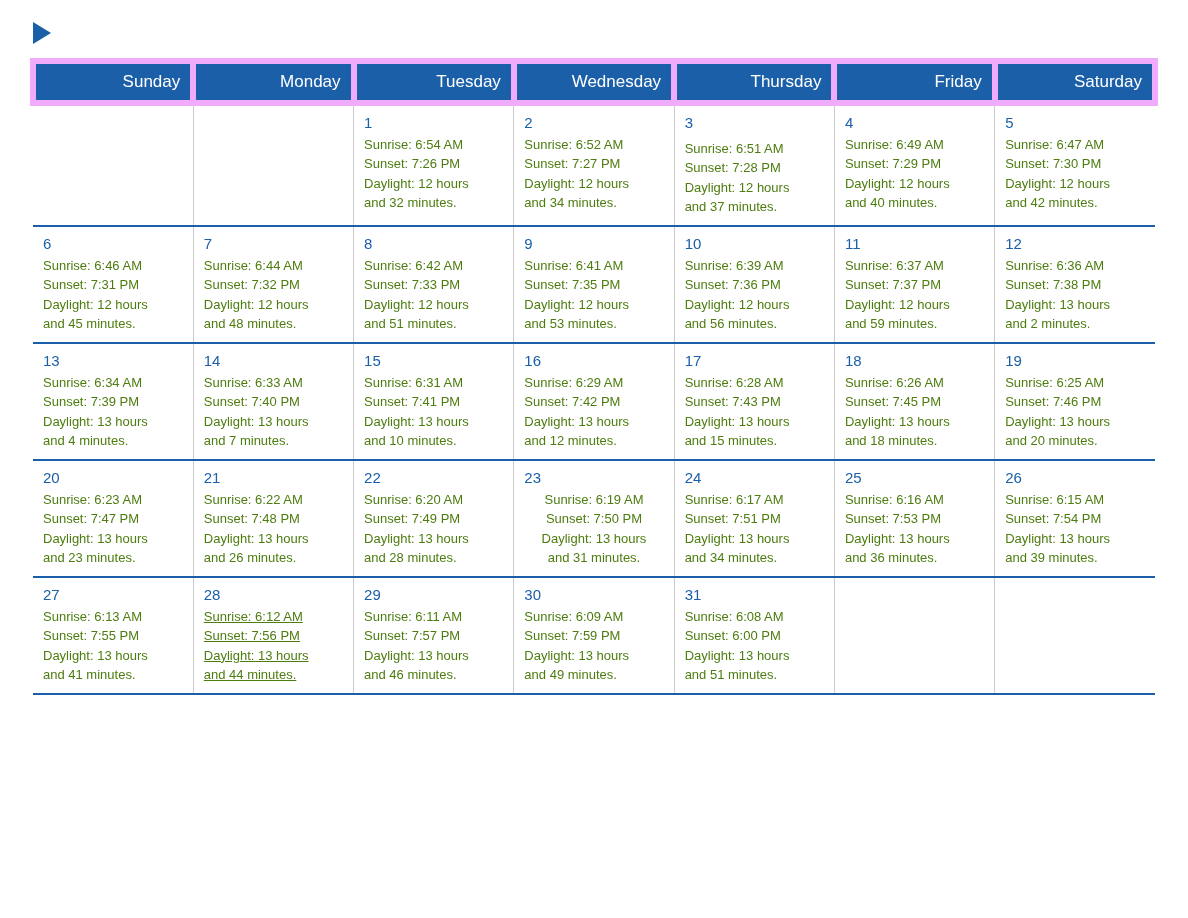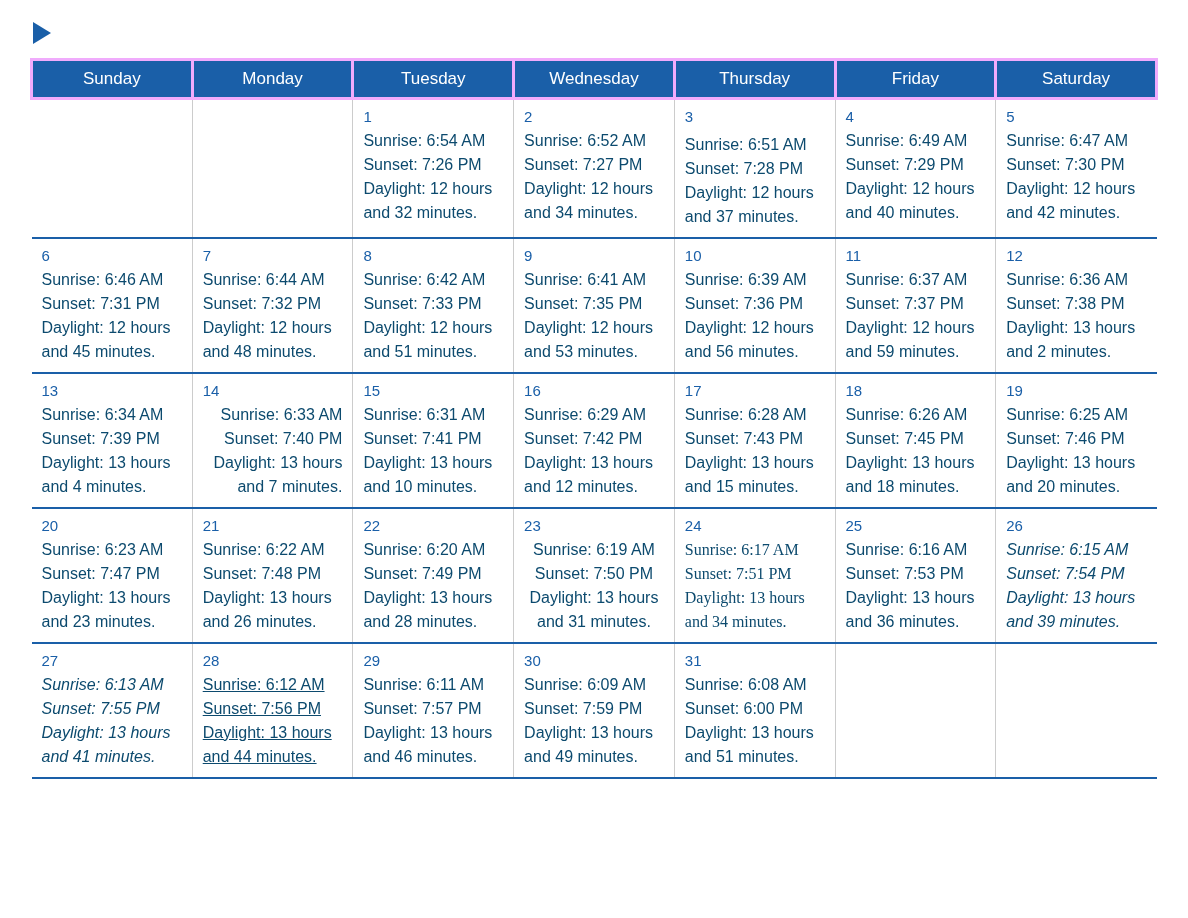--- a/index.html
+++ b/index.html
@@ -62,22 +62,22 @@
       margin-top: 10px;
     }
     .calendar thead tr {
       background-color: #1a5fa8;
       color: white;
     }
     .calendar thead th {
       padding: 8px 10px;
       font-size: 17px;
       font-weight: normal;
-      text-align: center;
-      border: 3px solid #f0abfc;
+      text-align: right;
+      border: 6px solid #f0abfc;
     }
     .calendar tbody tr {
       border-bottom: 2px solid #1a5fa8;
     }
     .calendar tbody td {
       vertical-align: top;
       padding: 8px 10px;
       font-size: 13.5px;
       color: #222;
       border-right: 1px solid #ccc;
@@ -89,22 +89,22 @@
       border-right: none;
     }
     .day-number {
       font-size: 15px;
       font-weight: normal;
       color: #1a5fa8;
       display: block;
       margin-bottom: 4px;
     }
     .day-info {
-      font-size: 16px;
-      color: #0c4a6e;
+      font-size: 13px;
+      color: #4d7c0f;
       line-height: 1.5;
     }
     .empty-cell {
       background: #fff;
     }
   </style>
 </head>
 <body>
 
 <div class="header">
@@ -233,21 +233,21 @@
       <tr>
         <td>
           <span class="day-number">13</span>
           <div class="day-info" style="white-space: pre-line;">Sunrise: 6:34 AM
 Sunset: 7:39 PM
 Daylight: 13 hours
 and 4 minutes.</div>
         </td>
         <td>
           <span class="day-number">14</span>
-          <div class="day-info" style="white-space: pre-line; text-align: right;">Sunrise: 6:33 AM
+          <div class="day-info" style="white-space: pre-line;">Sunrise: 6:33 AM
 Sunset: 7:40 PM
 Daylight: 13 hours
 and 7 minutes.</div>
         </td>
         <td>
           <span class="day-number">15</span>
           <div class="day-info" style="white-space: pre-line;">Sunrise: 6:31 AM
 Sunset: 7:41 PM
 Daylight: 13 hours
 and 10 minutes.</div>
@@ -305,44 +305,44 @@
         </td>
         <td>
           <span class="day-number">23</span>
           <div class="day-info" style="white-space: pre-line; text-align: center;">Sunrise: 6:19 AM
 Sunset: 7:50 PM
 Daylight: 13 hours
 and 31 minutes.</div>
         </td>
         <td>
           <span class="day-number">24</span>
-          <div class="day-info" style="white-space: pre-line; font-family: Liberation Serif, serif;">Sunrise: 6:17 AM
+          <div class="day-info" style="white-space: pre-line;">Sunrise: 6:17 AM
 Sunset: 7:51 PM
 Daylight: 13 hours
 and 34 minutes.</div>
         </td>
         <td>
           <span class="day-number">25</span>
           <div class="day-info" style="white-space: pre-line;">Sunrise: 6:16 AM
 Sunset: 7:53 PM
 Daylight: 13 hours
 and 36 minutes.</div>
         </td>
         <td>
           <span class="day-number">26</span>
-          <div class="day-info" style="white-space: pre-line; font-style: italic;">Sunrise: 6:15 AM
+          <div class="day-info" style="white-space: pre-line;">Sunrise: 6:15 AM
 Sunset: 7:54 PM
 Daylight: 13 hours
 and 39 minutes.</div>
         </td>
       </tr>
       <tr>
         <td>
           <span class="day-number">27</span>
-          <div class="day-info" style="white-space: pre-line; font-style: italic;">Sunrise: 6:13 AM
+          <div class="day-info" style="white-space: pre-line;">Sunrise: 6:13 AM
 Sunset: 7:55 PM
 Daylight: 13 hours
 and 41 minutes.</div>
         </td>
         <td>
           <span class="day-number">28</span>
           <div class="day-info" style="white-space: pre-line; text-decoration: underline;">Sunrise: 6:12 AM
 Sunset: 7:56 PM
 Daylight: 13 hours
 and 44 minutes.</div>

